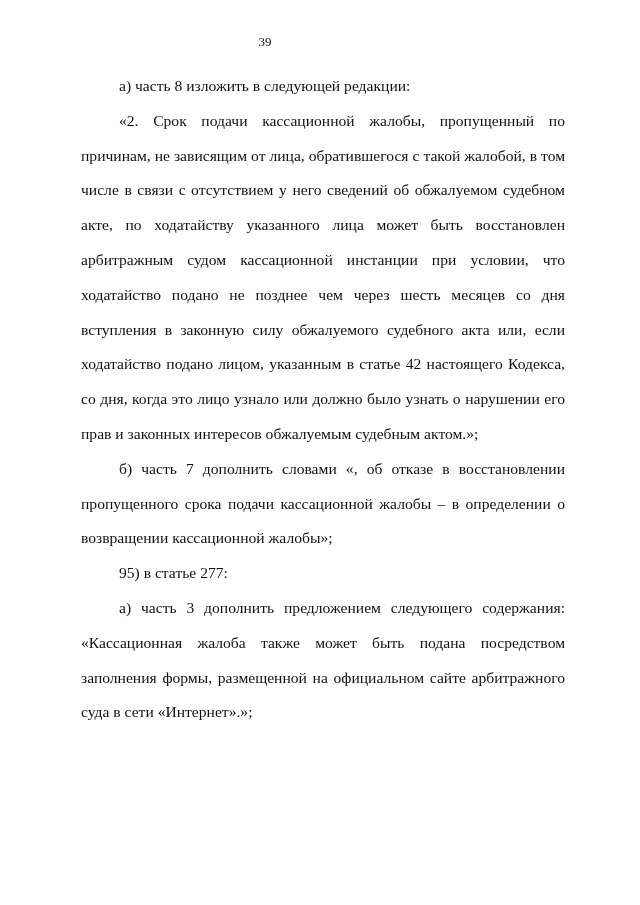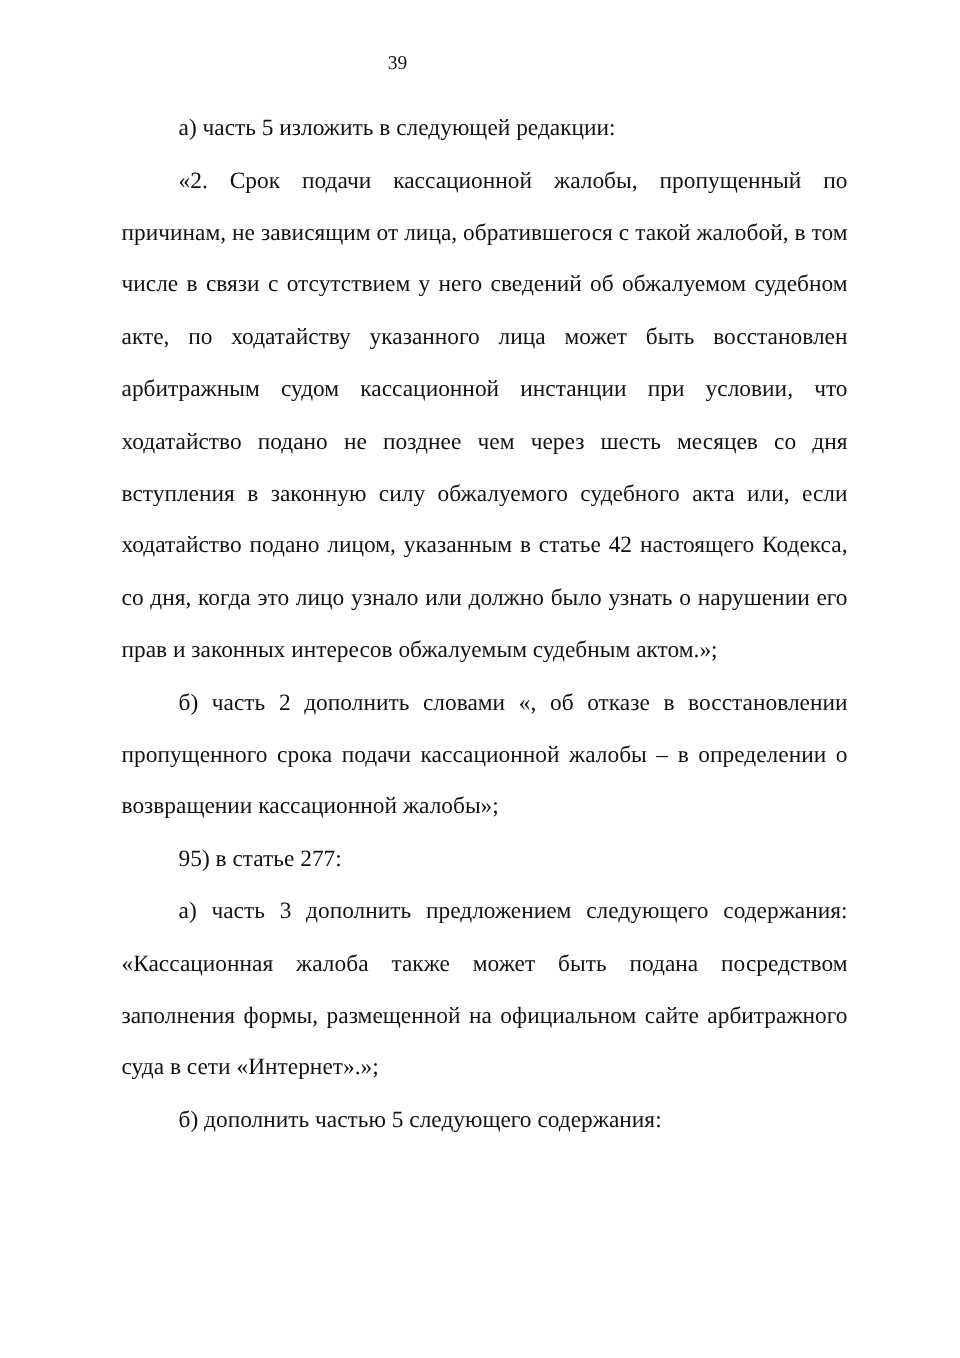--- a/index.html
+++ b/index.html
@@ -38,19 +38,18 @@
       text-align-last: left;
       text-indent: 38px;
     }
   </style>
 </head>
 <body>
 
 <div class="page-number">39</div>
 
 <div class="body-text">
-  <p class="para">а) часть 5 изложить в следующей редакции:</p>
+  <p class="para">а) часть 8 изложить в следующей редакции:</p>
   <p class="para">«2. Срок подачи кассационной жалобы, пропущенный по причинам, не зависящим от лица, обратившегося с такой жалобой, в том числе в связи с отсутствием у него сведений об обжалуемом судебном акте, по ходатайству указанного лица может быть восстановлен арбитражным судом кассационной инстанции при условии, что ходатайство подано не позднее чем через шесть месяцев со дня вступления в законную силу обжалуемого судебного акта или, если ходатайство подано лицом, указанным в статье 42 настоящего Кодекса, со дня, когда это лицо узнало или должно было узнать о нарушении его прав и законных интересов обжалуемым судебным актом.»;</p>
-  <p class="para">б) часть 2 дополнить словами «, об отказе в восстановлении пропущенного срока подачи кассационной жалобы – в определении о возвращении кассационной жалобы»;</p>
+  <p class="para">б) часть 7 дополнить словами «, об отказе в восстановлении пропущенного срока подачи кассационной жалобы – в определении о возвращении кассационной жалобы»;</p>
   <p class="para">95) в статье 277:</p>
   <p class="para">а) часть 3 дополнить предложением следующего содержания: «Кассационная жалоба также может быть подана посредством заполнения формы, размещенной на официальном сайте арбитражного суда в сети «Интернет».»;</p>
-  <p class="para">б) дополнить частью 5 следующего содержания:</p>
 </div>
 
 </body></html>

